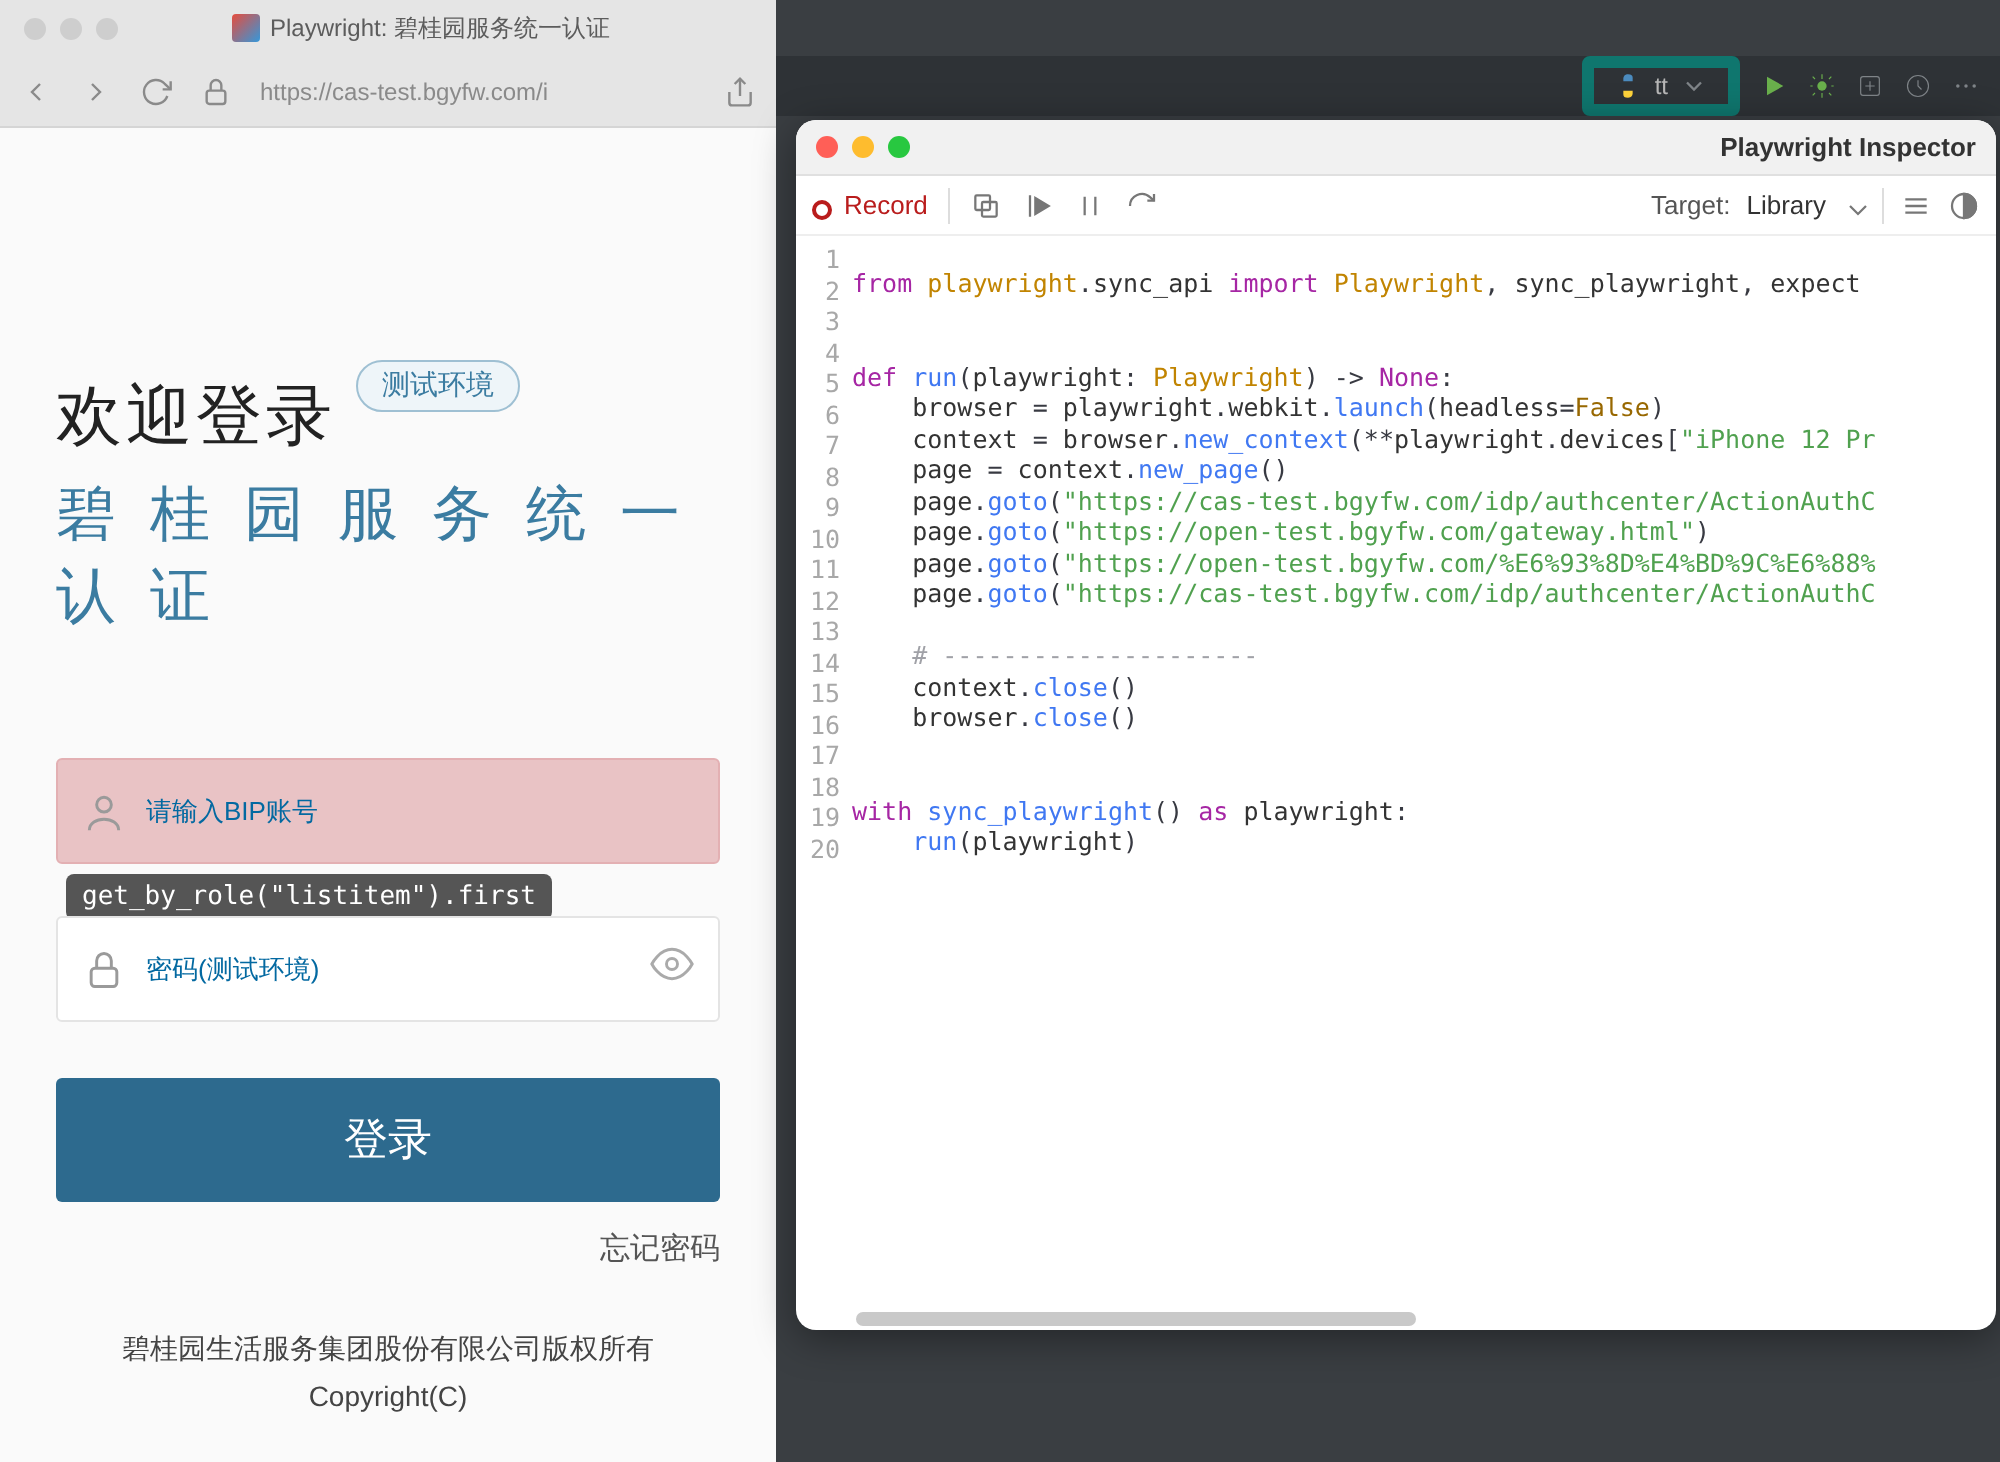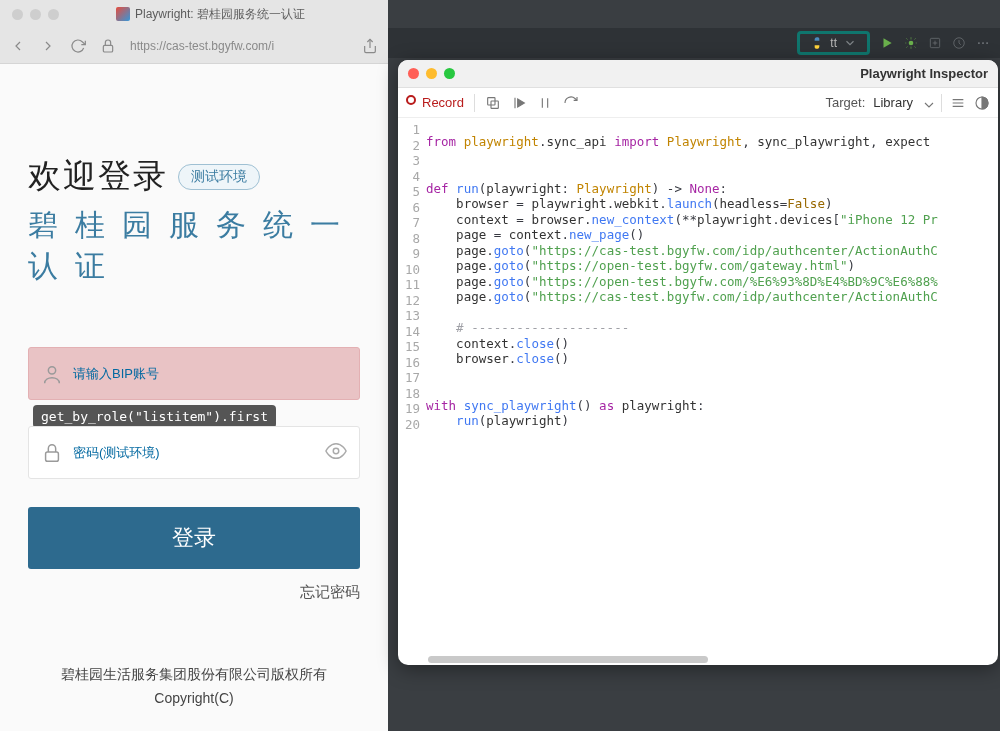--- a/index.html
+++ b/index.html
@@ -66,21 +66,21 @@
     }
 
     .page-body {
       flex: 1;
       background: #fafafa;
       display: flex;
       flex-direction: column;
       padding-top: 90px;
     }
     .welcome-row { display: flex; align-items: center; gap: 10px; padding: 0 28px; }
-    .welcome-text { font-size: 33px; color: #222; letter-spacing: 2px; font-weight: 500; }
+    .welcome-text { font-size: 33px; color: #222; letter-spacing: 2px; font-weight: 500; margin-top: 32px; }
     .env-pill {
       border: 1.5px solid #9fc0d3;
       color: #3b7ca1;
       background: #eef5f9;
       border-radius: 16px;
       padding: 3px 12px;
       font-size: 14px;
     }
     .slogan {
       font-size: 30px;
@@ -157,21 +157,21 @@
       display: flex;
       align-items: center;
       justify-content: flex-end;
       padding: 0 10px;
       gap: 10px;
     }
     .ide-config {
       display: flex;
       align-items: center;
       gap: 6px;
-      border: 3px solid #0f766e;
+      border: 6px solid #0f766e;
       border-radius: 4px;
       padding: 2px 10px;
       color: #b7b7b7;
       font-size: 12px;
     }
     .ide-icon { color: #7f8488; width: 14px; height:14px; display:flex; align-items:center; justify-content:center;}
     .ide-icon.green { color: #6ab04c; }
     .ide-icon svg { width:14px; height:14px; fill: currentColor; }
 
     
@@ -212,21 +212,21 @@
     .inspector-toolbar {
       height: 30px;
       display: flex;
       align-items: center;
       padding: 0 8px;
       gap: 10px;
       border-bottom: 1px solid #eee;
     }
     .record-btn {
       display: flex;
-      align-items: flex-start;
+      align-items: flex-end;
       gap: 6px;
       font-size: 13px;
       color: #b91c1c;
       font-weight: 500;
     }
     .record-dot { width: 10px; height: 10px; border: 2px solid #b91c1c; border-radius: 50%; }
     .tb-divider { width:1px; height:18px; background:#ddd; }
     .tb-icon { color:#777; width:16px; height:16px; }
     .tb-icon svg { width:16px;height:16px;stroke:currentColor;fill:none;stroke-width:1.7;}
     .target-section { margin-left: auto; display:flex; align-items:center; gap:8px; font-size:13px; color:#555;}

